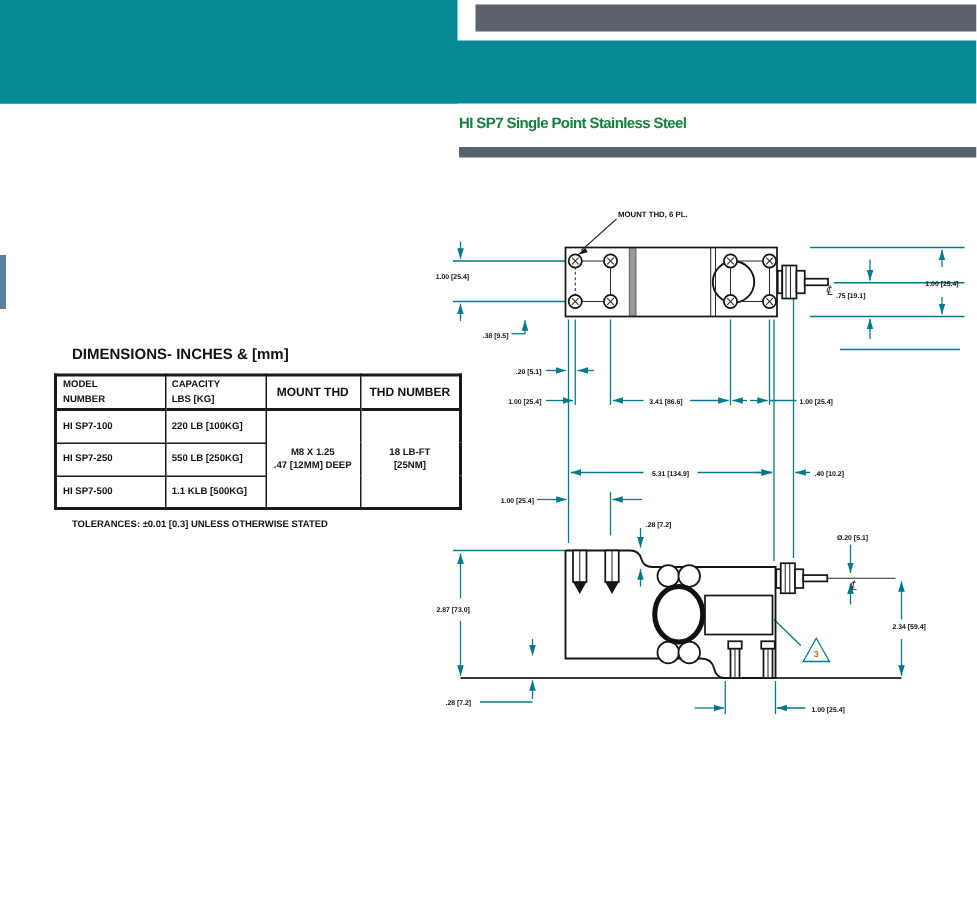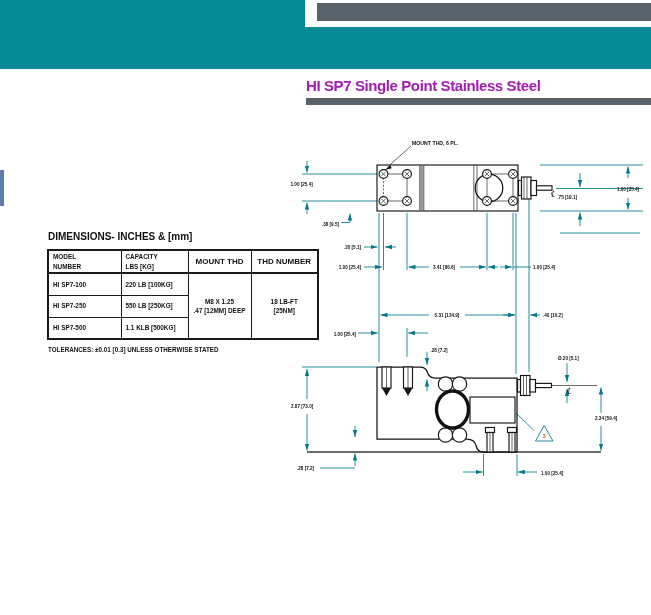--- a/index.html
+++ b/index.html
@@ -2,27 +2,27 @@
 <html><head>
 <meta charset="utf-8">
 <style>
   html,body{margin:0;padding:0;}
   body{width:651px;height:615px;position:relative;background:#fff;overflow:hidden;
        font-family:"Liberation Sans",sans-serif;}
   
   .teal-left{position:absolute;left:0;top:0;width:305px;height:69px;background:#048b96;}
   .teal-band{position:absolute;left:0;top:27px;width:651px;height:42px;background:#048b96;}
   .gray-top{position:absolute;left:317px;top:3px;width:334px;height:18px;background:#59626b;}
-  .page-title{position:absolute;left:306px;top:77px;color:#a21caf;font-size:15px;
+  .page-title{position:absolute;left:306px;top:77px;color:#15803d;font-size:10px;
               font-weight:700;letter-spacing:-0.4px;white-space:nowrap;}
   .title-bar{position:absolute;left:306px;top:98px;width:345px;height:7px;background:#59626b;}
   .side-tab{position:absolute;left:0;top:170px;width:4px;height:36px;background:#5c80a5;}
   
   .dims-heading{position:absolute;left:48px;top:231px;font-size:10px;font-weight:700;color:#111;}
-  .spec-table{position:absolute;left:47px;top:249px;border-collapse:collapse;
+  .spec-table{position:absolute;left:36px;top:249px;border-collapse:collapse;
               border:2px solid #1a1a1a;table-layout:fixed;}
   .spec-table td,.spec-table th{border:1px solid #1a1a1a;color:#111;vertical-align:middle;
               padding:0 0 0 4px;text-align:left;font-weight:700;}
   .spec-table th{border-bottom:2px solid #1a1a1a;}
   .sm{font-size:6.4px;line-height:1.45;}
   .lg{font-size:8px;text-align:center !important;padding:0 !important;}
   .ctr{text-align:center !important;padding:0 !important;}
   .pre{white-space:pre-line;}
   .tol-note{position:absolute;left:48px;top:346px;font-size:6.3px;font-weight:700;color:#111;}
   

